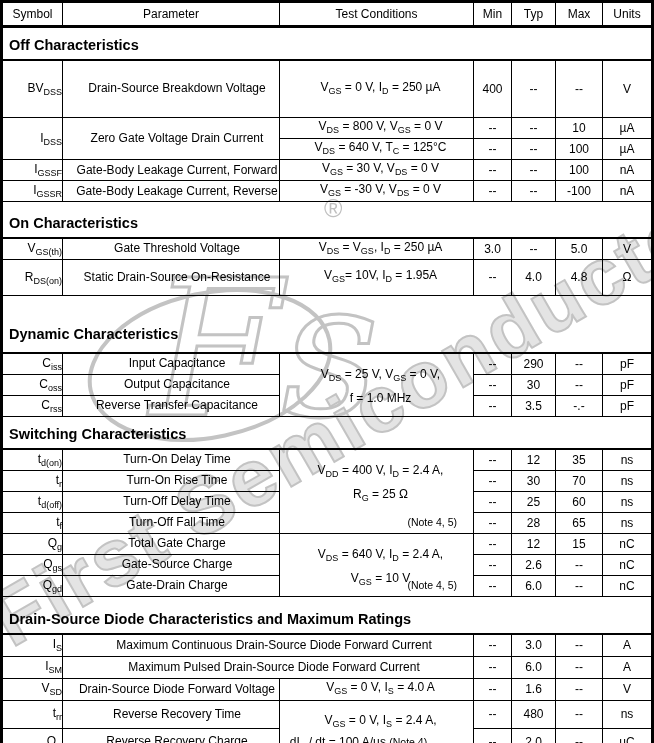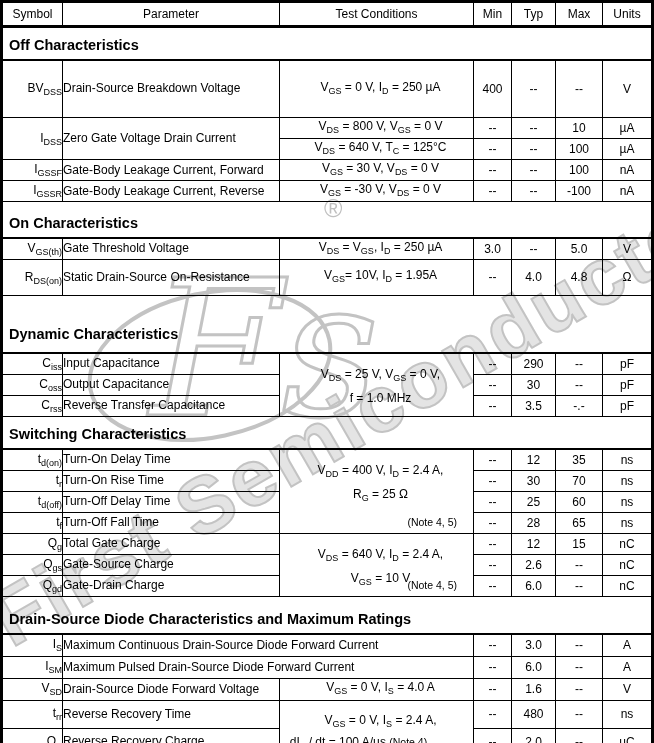--- a/index.html
+++ b/index.html
@@ -25,21 +25,21 @@
     border:3px solid #000;
   }
   td,th{border:1px solid #000;padding:0;vertical-align:middle;background:transparent;font-size:12px;overflow:hidden}
   tr.head th{border-bottom:3px solid #000;font-weight:normal;text-align:center}
   .secCell{
     font-weight:bold;font-size:14.5px;text-align:left;
     vertical-align:bottom;padding:0 0 6px 6px;border-bottom:2px solid #000;
   }
   .secCell.pad20{padding-bottom:10px}
   .sym{text-align:right;padding-left:5px}
-  .param{text-align:left;padding-left:0;line-height:15px}
+  .param{text-align:center;padding-left:12px;line-height:15px}
   .cond{text-align:center;padding-left:8px;position:relative;line-height:16px}
   .cond .line{display:block;line-height:20px}
   .cond.tight .line{line-height:18px}
   .top{vertical-align:top;padding-top:10px}
   .num{text-align:center}
   sub{font-size:9px;vertical-align:-3px}
   .note{font-size:10.5px}
   .note.abs{position:absolute;right:16px;bottom:3px}
   .flexline{display:flex;justify-content:space-between;padding-right:44px}
 </style>

